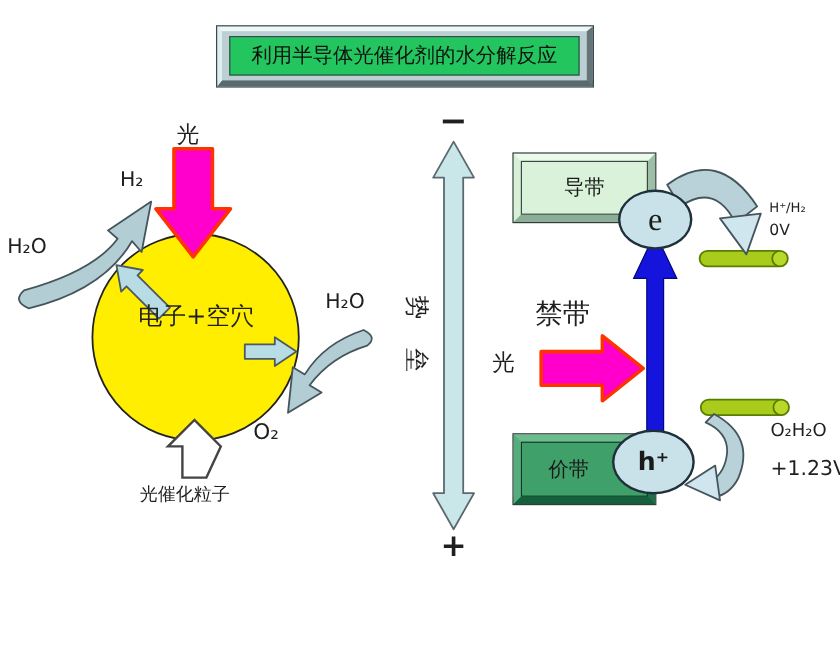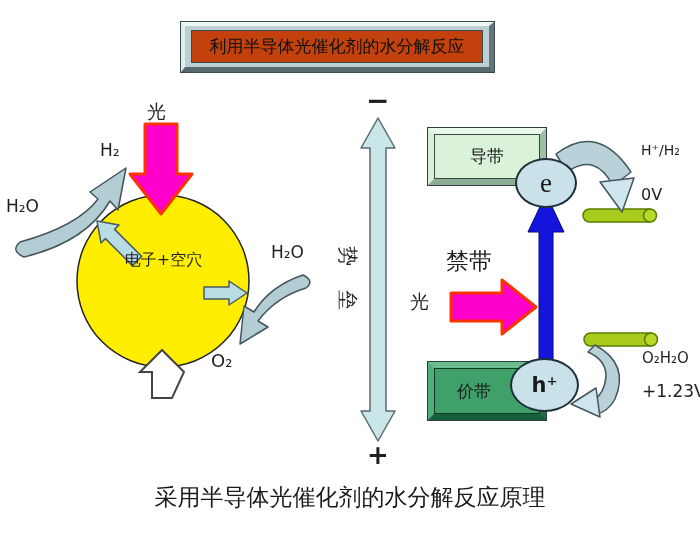--- a/index.html
+++ b/index.html
@@ -6,21 +6,21 @@
   #stage{position:relative;width:700px;height:550px;background:#ffffff;overflow:hidden;
          font-family:"DejaVu Sans","Liberation Sans",sans-serif;color:#1a1a1a;}
   #shapes{position:absolute;left:0;top:0;z-index:1;}
   .lbl{position:absolute;white-space:nowrap;z-index:3;color:#1f1f1f;}
   .center{text-align:center;}
   
   .title-frame{position:absolute;left:181px;top:22px;width:313px;height:50px;box-sizing:border-box;
     background:#bccfd2;border-top:4px solid #eef7f7;border-left:4px solid #dfeeee;
     border-right:5px solid #647478;border-bottom:5px solid #586a6e;outline:1px solid #3a4a4e;
     padding:4px 6px;z-index:2;}
-  .title-inner{width:100%;height:100%;box-sizing:border-box;border:1px solid #3a4a4e;background:#c2410c;
+  .title-inner{width:100%;height:100%;box-sizing:border-box;border:1px solid #3a4a4e;background:#22c55e;
     display:flex;align-items:center;justify-content:center;font-size:17px;color:#101010;}
   
   .band-box{position:absolute;box-sizing:border-box;outline:1px solid #2e3e38;z-index:2;}
   .panel{width:100%;height:100%;box-sizing:border-box;display:flex;align-items:center;justify-content:center;font-size:17px;}
   .cb{left:428px;top:128px;width:118px;height:57px;background:#d9f2d9;
     border-top:6px solid #ecfaec;border-left:6px solid #d8f0d8;
     border-right:6px solid #9dbfa7;border-bottom:6px solid #8cae96;}
   .cb .panel{border:1px solid #3a4a42;background:#d9f2d9;}
   .vb{left:428px;top:362px;width:118px;height:58px;background:#3fa069;
     border-top:6px solid #6cbd8d;border-left:6px solid #54ad7c;
@@ -83,23 +83,24 @@
 
   <div class="title-frame">
     <div class="title-inner">
       <span>利用半导体光催化剂的水分解反应</span>
     </div>
   </div>
 
   <div class="lbl" style="left:147px;top:99px;font-size:19px;">光</div>
   <div class="lbl" style="left:88px;top:140px;font-size:17px;margin-left:12px;">H₂</div>
   <div class="lbl" style="left:6px;top:196px;font-size:17px;">H₂O</div>
-  <div class="lbl center" style="left:95px;top:250px;width:137px;font-size:16px;">电子+空穴</div>
+  <div class="lbl center" style="left:95px;top:250px;width:137px;font-size:20px;">电子+空穴</div>
   <div class="lbl" style="left:271px;top:242px;font-size:17px;">H₂O</div>
   <div class="lbl" style="left:211px;top:350px;font-size:18px;">O₂</div>
+  <div class="lbl center" style="left:74px;top:403px;width:160px;font-size:15px;">光催化粒子</div>
 
   <div class="lbl" style="left:366px;top:84px;font-size:28px;font-weight:bold;">−</div>
   <div class="lbl vert" style="left:334px;top:246px;">势垒</div>
   <div class="lbl" style="left:367px;top:440px;font-size:26px;font-weight:bold;">+</div>
 
   <div class="band-box cb">
     <div class="panel">
       <span>导带</span>
     </div>
   </div>
@@ -111,20 +112,19 @@
 
   <div id="e-carrier" class="carrier">
     <span>e</span>
   </div>
   <div id="h-carrier" class="carrier">
     <span>h⁺</span>
   </div>
 
   <div class="lbl" style="left:446px;top:246px;font-size:23px;">禁带</div>
   <div class="lbl" style="left:410px;top:289px;font-size:19px;">光</div>
-  <div class="lbl" style="left:641px;top:142px;font-size:14px;">H⁺/H₂</div>
-  <div class="lbl" style="left:641px;top:185px;font-size:16px;">0V</div>
+  <div class="lbl" style="left:641px;top:167px;font-size:11px;">H⁺/H₂</div>
+  <div class="lbl" style="left:641px;top:185px;font-size:13px;">0V</div>
   <div class="lbl" style="left:642px;top:349px;font-size:15px;">O₂H₂O</div>
   <div class="lbl" style="left:642px;top:381px;font-size:17px;">+1.23V</div>
 
-  <div class="caption">采用半导体光催化剂的水分解反应原理</div>
 
 </div>
 
 </body></html>

